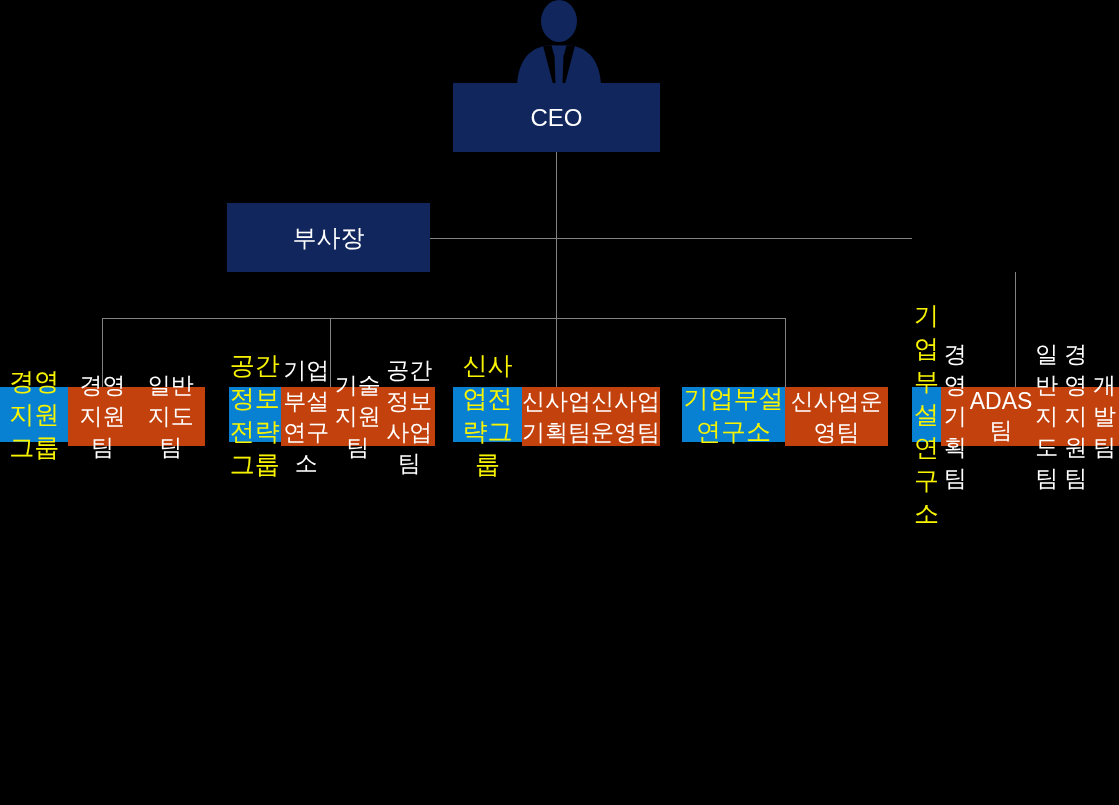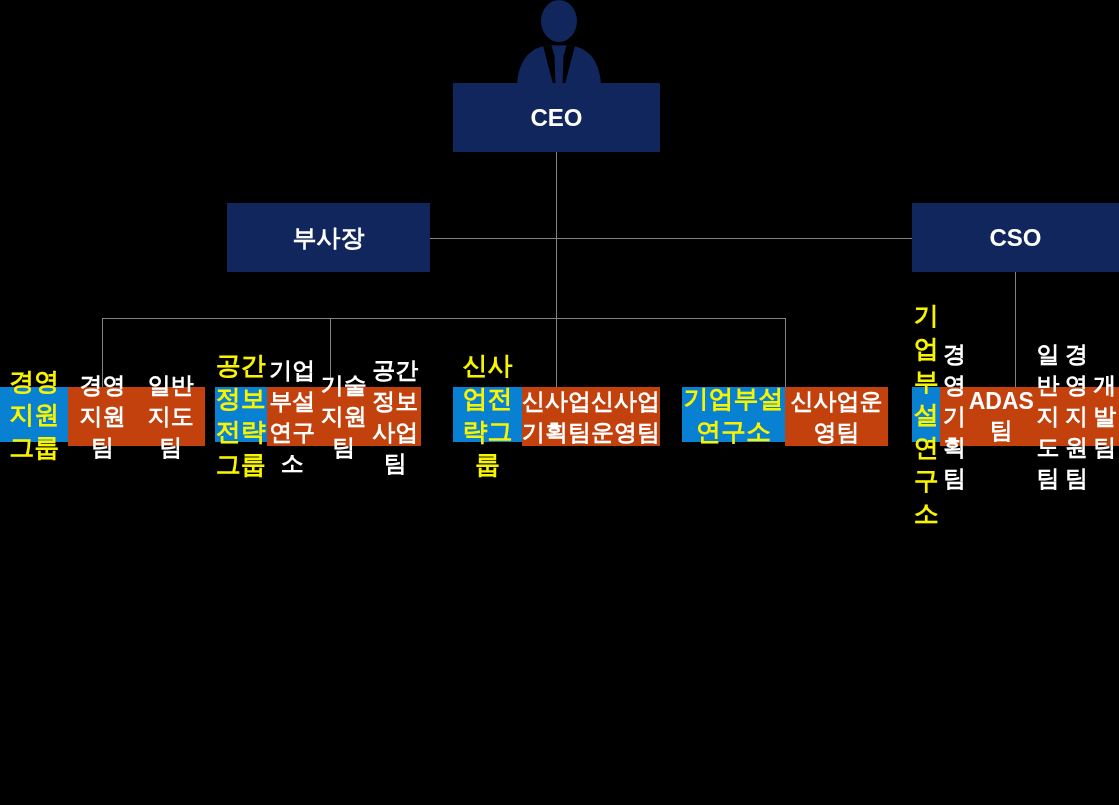--- a/index.html
+++ b/index.html
@@ -13,21 +13,21 @@
     width: 1119px;
     height: 805px;
     background: #000000;
     overflow: hidden;
   }
   .box {
     position: absolute;
     display: flex;
     align-items: center;
     justify-content: center;
-    font-weight: bold;
+    font-weight: normal;
     text-align: center;
     box-sizing: border-box;
   }
   .exec {
     background: #10265C;
     color: #FFFFFF;
     font-size: 24px;
     height: 69px;
   }
   .ceo { left: 453px; top: 83px;  width: 207px; }
@@ -81,37 +81,36 @@
   <svg class="person-icon" viewBox="0 0 110 84" aria-hidden="true">
     <ellipse cx="55" cy="21" rx="18" ry="21" fill="#10265C"></ellipse>
     <path d="M13,84 C15,60 25,49 42,45.5 L68,45.5 C85,49 95,60 97,84 Z" fill="#10265C"></path>
     <polygon points="39,45.5 71,45.5 61,84 49,84" fill="#000000"></polygon>
     <polygon points="47.5,45.5 62.5,45.5 60,55 50,55" fill="#10265C"></polygon>
     <polygon points="50.5,55 59.5,55 58.5,84 51.5,84" fill="#10265C"></polygon>
   </svg>
 
   <div class="box exec ceo">CEO</div>
   <div class="box exec vp">부사장</div>
-  <div class="box exec cso">CSO</div>
 
   <div class="line vline" style="left:556px; top:152px; height:235px;"></div>
   <div class="line hline" style="left:430px; top:238px; width:482px;"></div>
   <div class="line hline" style="left:102px; top:318px; width:684px;"></div>
   <div class="line vline" style="left:102px; top:318px; height:69px;"></div>
   <div class="line vline" style="left:330px; top:318px; height:69px;"></div>
   <div class="line vline" style="left:785px; top:318px; height:69px;"></div>
   <div class="line vline" style="left:1015px; top:272px; height:115px;"></div>
 
   <div class="col" style="left:0px; width:205px;">
     <div class="box ghead">경영지원그룹</div>
     <div class="box team">경영지원팀</div>
     <div class="box team">일반지도팀</div>
   </div>
 
-  <div class="col" style="left:215px; width:206px;">
+  <div class="col" style="left:229px; width:206px;">
     <div class="box ghead">공간정보전략그룹</div>
     <div class="box team">기업부설연구소</div>
     <div class="box team">기술지원팀</div>
     <div class="box team">공간정보사업팀</div>
   </div>
 
   <div class="col" style="left:453px; width:207px;">
     <div class="box ghead">신사업전략그룹</div>
     <div class="box team">신사업기획팀</div>
     <div class="box team">신사업운영팀</div>

